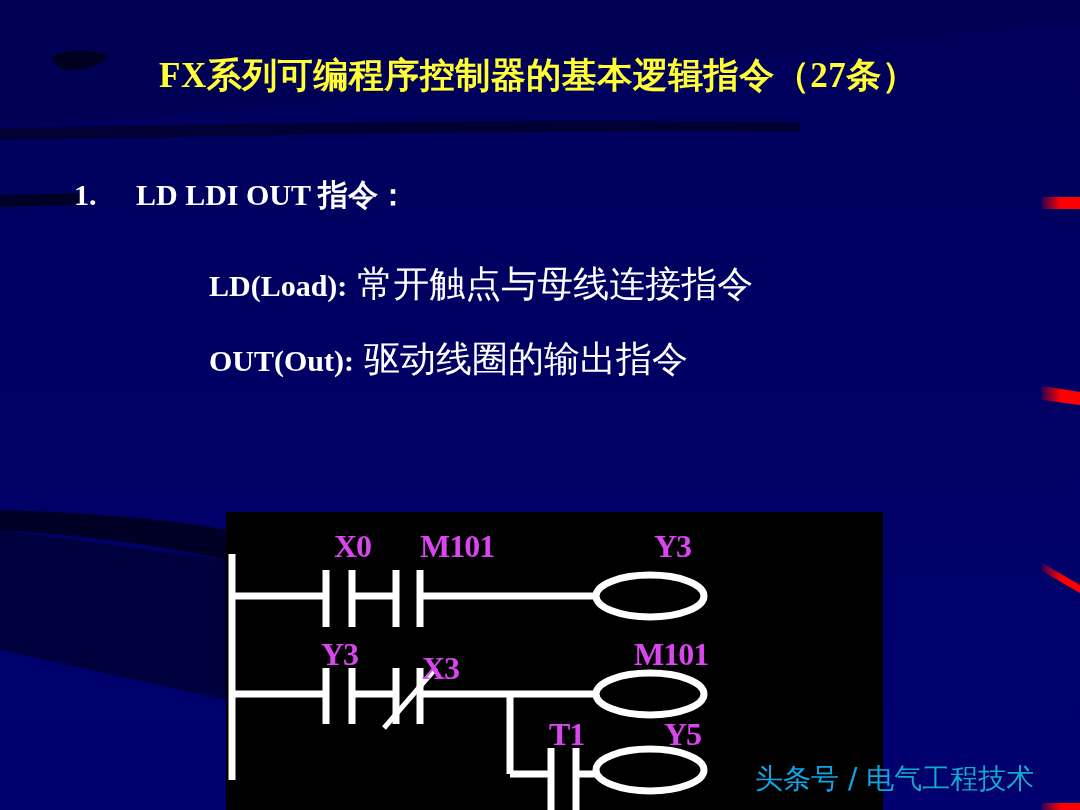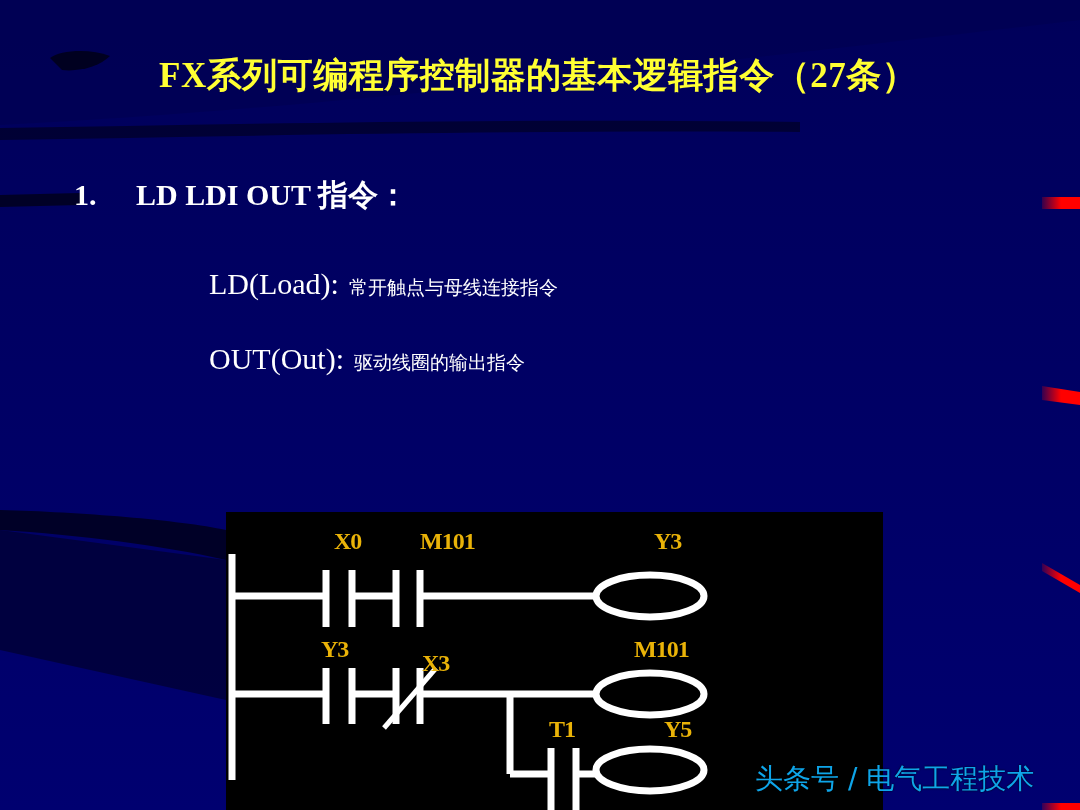--- a/index.html
+++ b/index.html
@@ -17,29 +17,29 @@
   }
   .section {
     position:absolute; left:74px; top:175px; z-index:2;
     color:#ffffff; font-size:30px; font-weight:bold; white-space:nowrap;
   }
   .section .num { display:inline-block; width:62px; }
   .defs { position:absolute; left:209px; top:262px; z-index:2; }
   .def {
     color:#ffffff; font-size:30px; white-space:nowrap; height:75px; line-height:44px;
   }
-  .def .term { font-weight:normal; }
-  .def .desc { font-family:"DejaVu Sans","Liberation Sans",sans-serif; font-size:19px; margin-left:10px; }
+  .def .term { font-weight:bold; }
+  .def .desc { font-family:"DejaVu Sans","Liberation Sans",sans-serif; font-size:36px; margin-left:10px; }
   .ladder {
     position:absolute; left:226px; top:512px; width:657px; height:298px;
     background:#000000; z-index:2;
   }
   .ladder svg { position:absolute; inset:0; }
   .lbl {
-    position:absolute; color:#eab308; font-size:24px; font-weight:bold;
+    position:absolute; color:#d946ef; font-size:32px; font-weight:bold;
     font-family:"Liberation Serif",serif; letter-spacing:-1px; white-space:nowrap;
   }
   .watermark {
     position:absolute; left:755px; top:760px; z-index:3;
     color:#0ea5e9; font-size:28px; white-space:nowrap;
     font-family:"DejaVu Sans","Liberation Sans",sans-serif;
     text-shadow:0 0 2px #000;
   }
 </style>
 </head>

